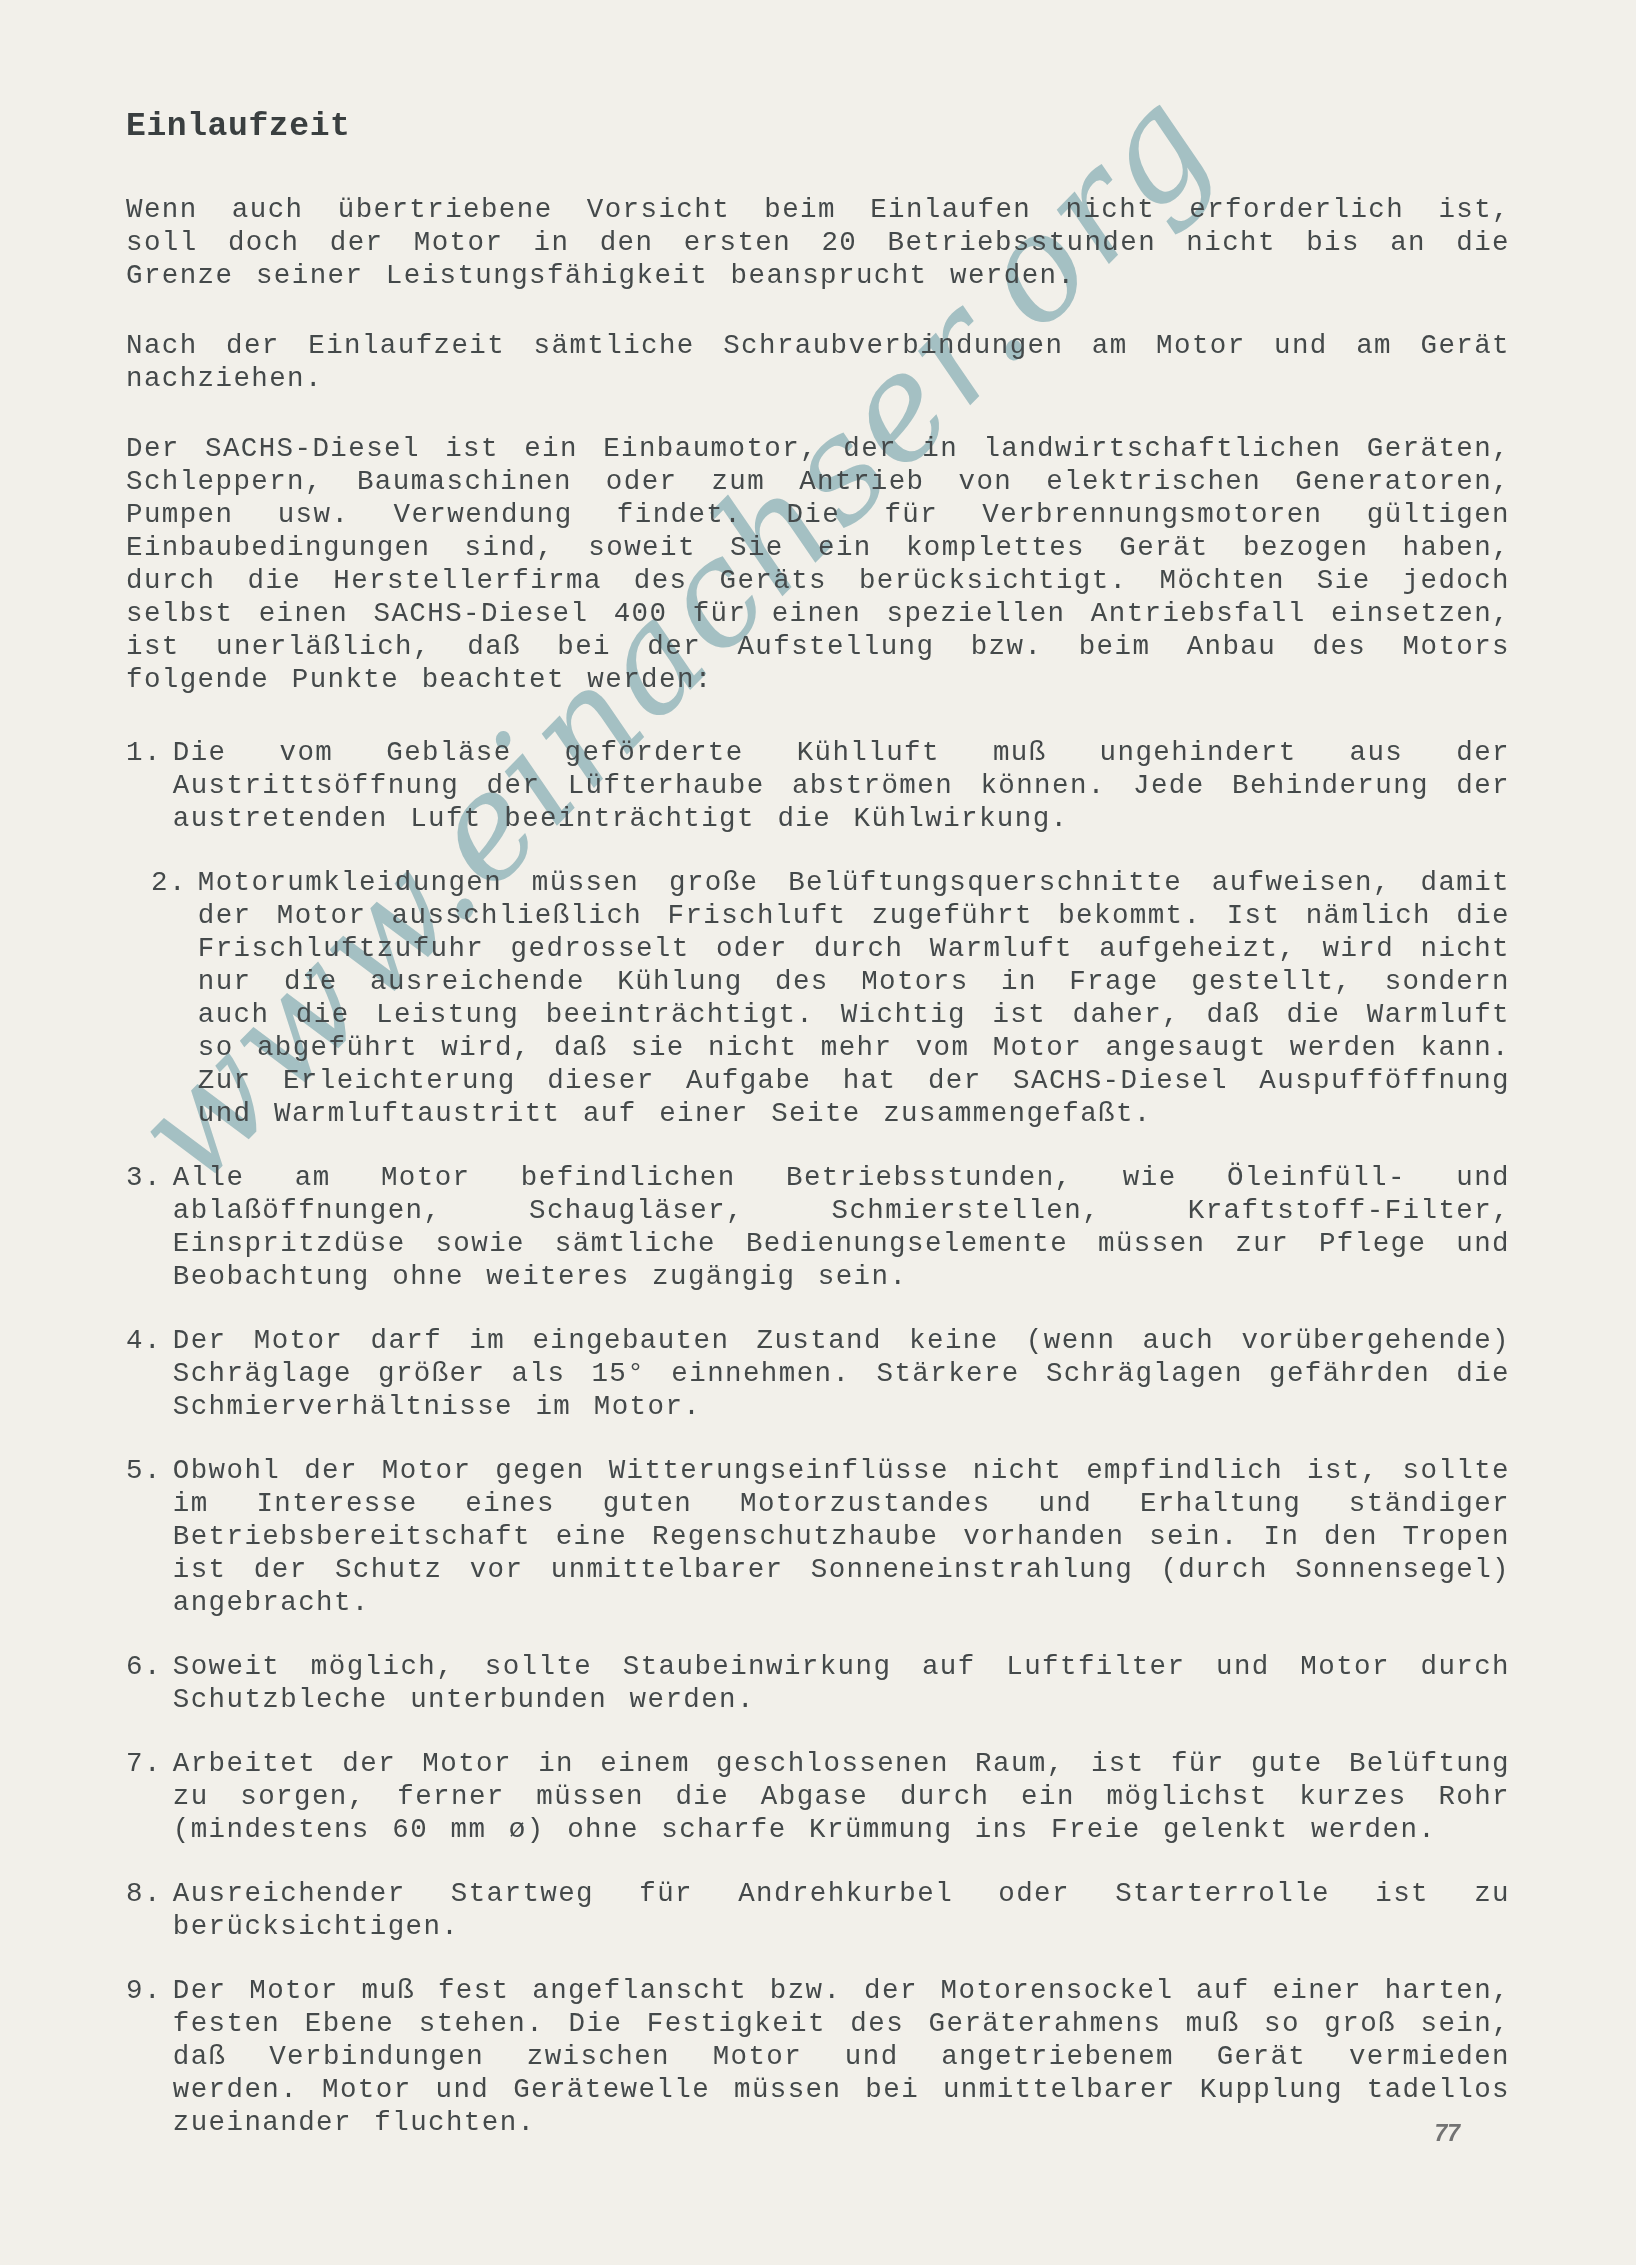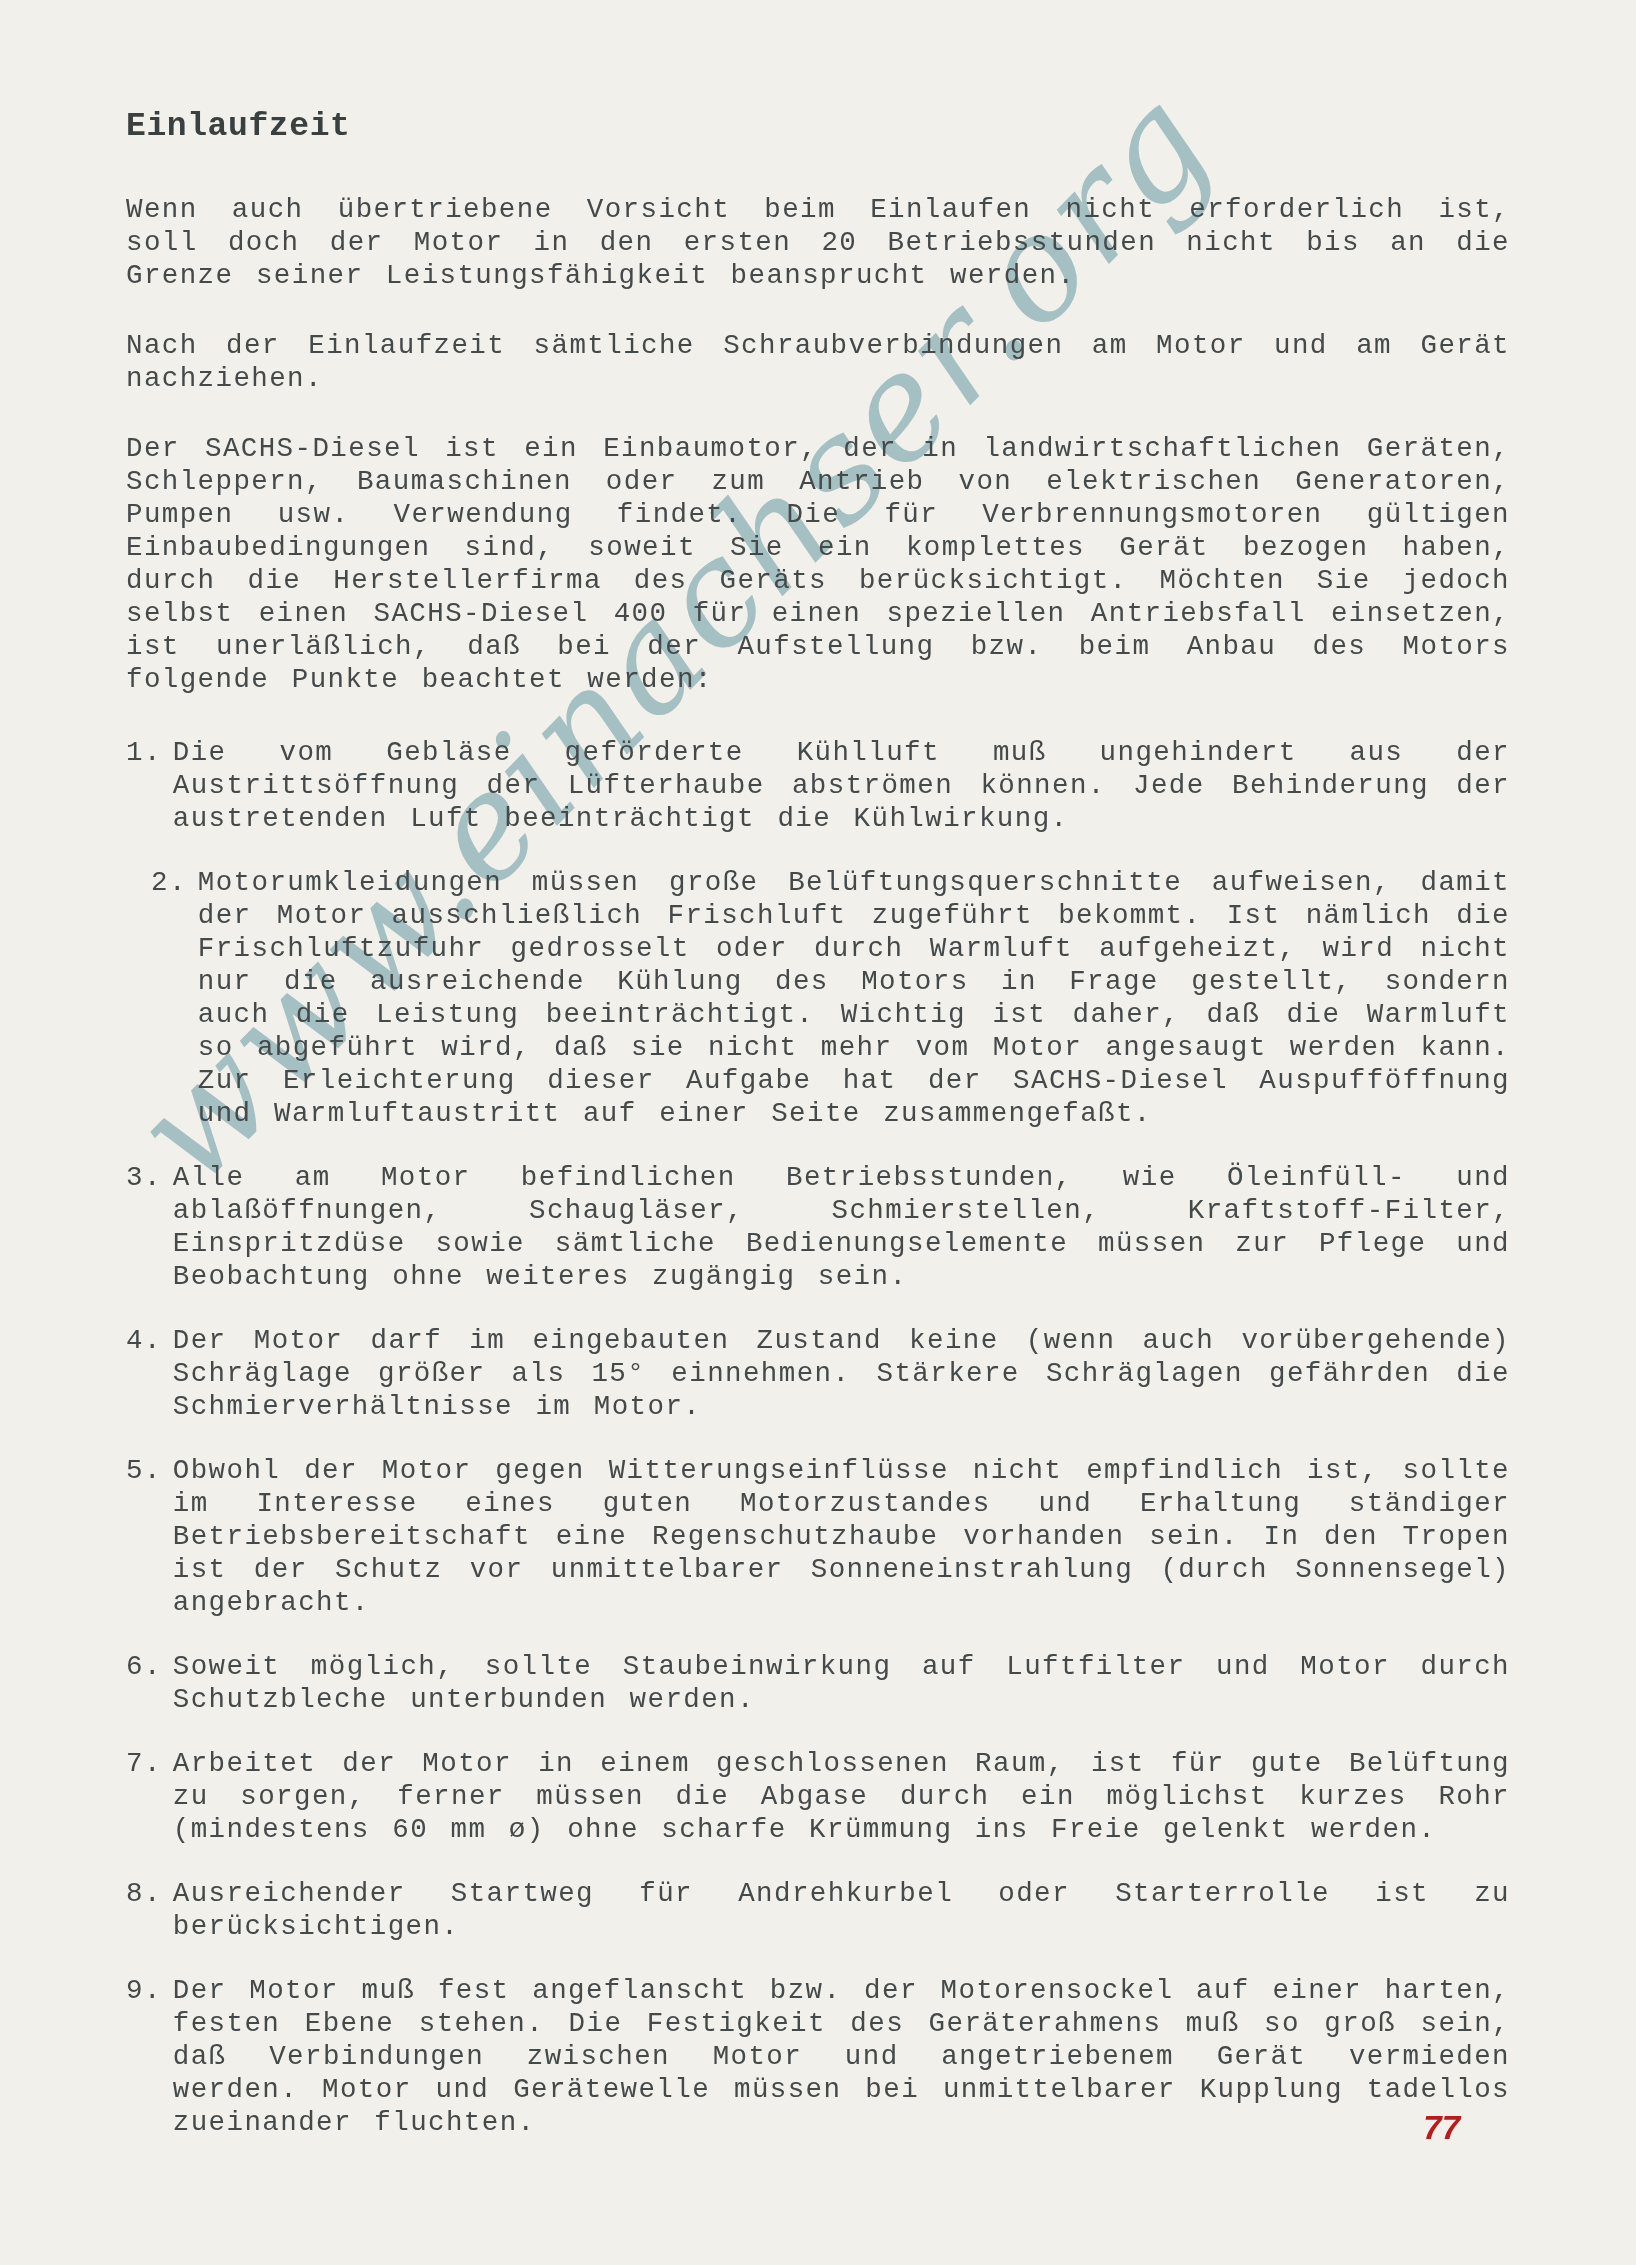--- a/index.html
+++ b/index.html
@@ -72,24 +72,24 @@
     letter-spacing: 3.7px;
     white-space: nowrap;
     color: rgba(142, 178, 183, 0.78);
     pointer-events: none;
   }
   .pageno {
     position: absolute;
     z-index: 2;
     right: 176px;
     bottom: 118px;
-    font-size: 33px;
+    font-size: 23px;
     font-weight: 700;
     font-style: italic;
-    color: #b91c1c;
+    color: #737373;
   }
 </style>
 </head>
 <body>
 
 <div class="page">
 
   <div class="watermark">www.einachser.org</div>
 
   <div class="content">

